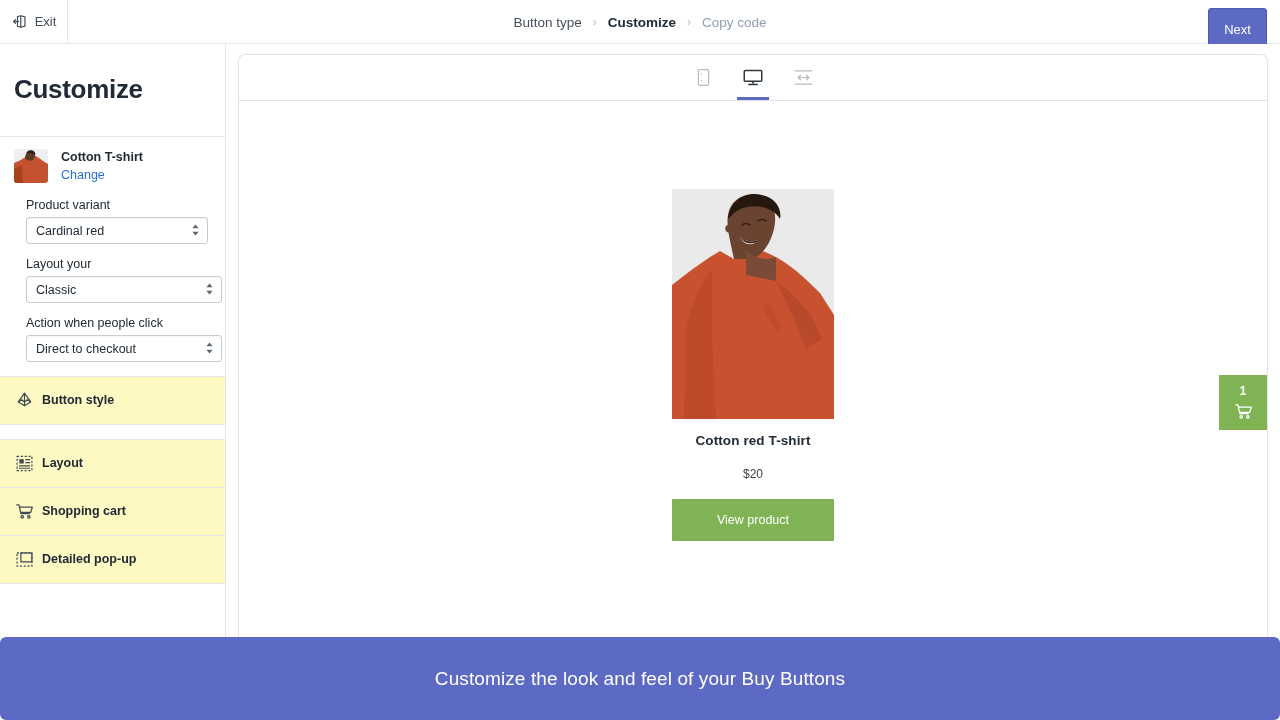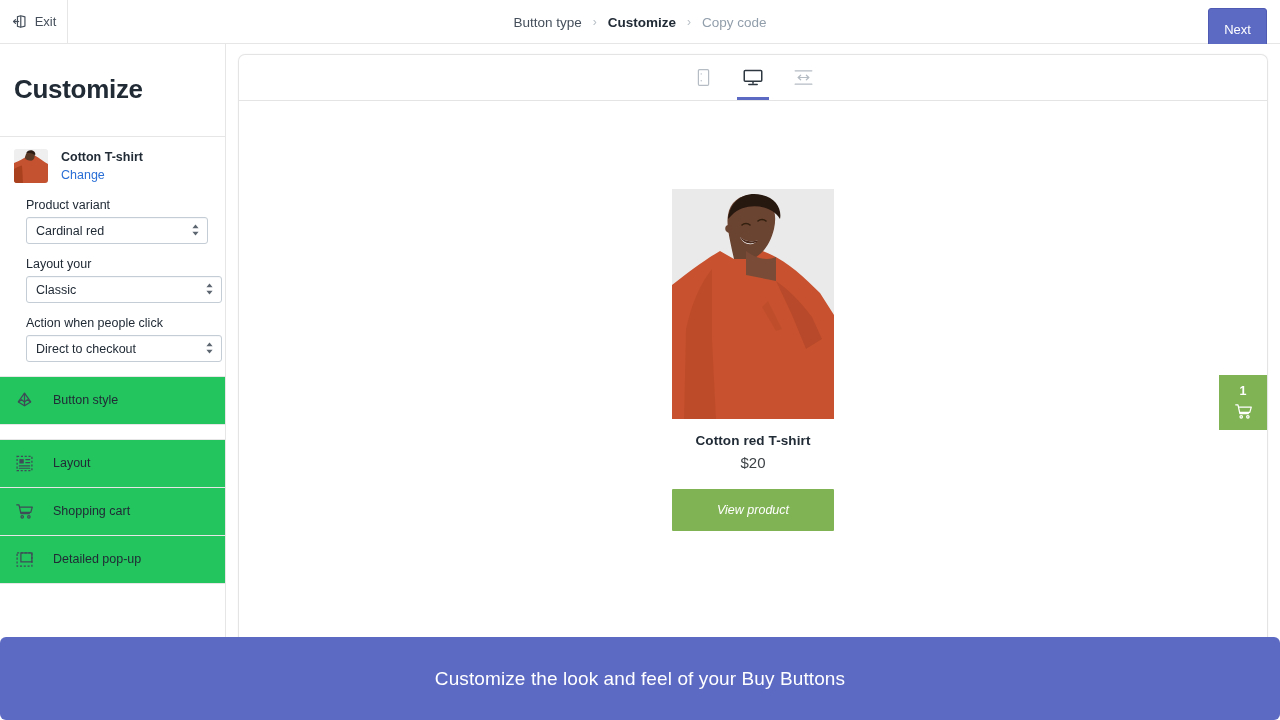--- a/index.html
+++ b/index.html
@@ -77,23 +77,23 @@
     position: absolute; left: 9px; top: 0; height: 27px; line-height: 27px;
     font-size: 12.5px; color: #212b36; white-space: nowrap;
   }
   .select-arrows {
     position: absolute; right: 7px; top: 50%; transform: translateY(-50%);
     display: flex; flex-direction: column; gap: 2px; align-items: center;
   }
   .field-spacer { height: 14px; }
 
   .menu-item {
-    display: flex; align-items: center; gap: 19px;
+    display: flex; align-items: center; gap: 8px;
     height: 48px; padding: 0 14px; border-top: 1px solid #e6e6e6;
-    cursor: pointer; background: #22c55e;
+    cursor: pointer; background: #fef9c3; font-weight: bold;
   }
   .menu-item .mi-icon { width: 20px; height: 20px; flex: none; display: flex; align-items: center; justify-content: center; }
   .menu-label { font-size: 12.5px; color: #212b36; }
   .menu-gap { height: 15px; background: #ffffff; border-top: 1px solid #e6e6e6; }
 
   
   .preview-outer {
     position: absolute; top: 44px; left: 226px;
     width: 1054px; height: 593px; background: #ffffff;
     padding: 10px 12px 0 12px;
@@ -122,26 +122,26 @@
 
   .product-block {
     position: absolute; left: 50%; transform: translateX(-50%);
     top: 88px; width: 162px; text-align: center;
   }
   .hero-img {
     width: 162px; height: 230px; position: relative; overflow: hidden;
     background: #e9e9e9;
   }
   .hero-title { font-size: 13.5px; font-weight: bold; color: #212b36; margin-top: 14px; letter-spacing: .1px; }
-  .hero-price { font-size: 15px; color: #3d4246; margin-top: 6px; }
+  .hero-price { font-size: 12px; color: #3d4246; margin-top: 19px; }
   .buy-btn {
     margin-top: 18px; width: 162px; height: 42px; border: none;
     background: #80b354; color: #ffffff; font-size: 12.5px;
     font-family: inherit; cursor: pointer; border-radius: 1px;
-    display: flex; align-items: center; justify-content: center; font-style: italic;
+    display: flex; align-items: center; justify-content: center;
   }
 
   .cart-widget {
     position: absolute; right: 0; top: 274px;
     width: 48px; height: 55px; background: #80b354;
     display: flex; flex-direction: column; align-items: center;
     justify-content: center; gap: 4px; cursor: pointer;
   }
   .cart-count { color: #ffffff; font-size: 12.5px; font-weight: bold; }
 

